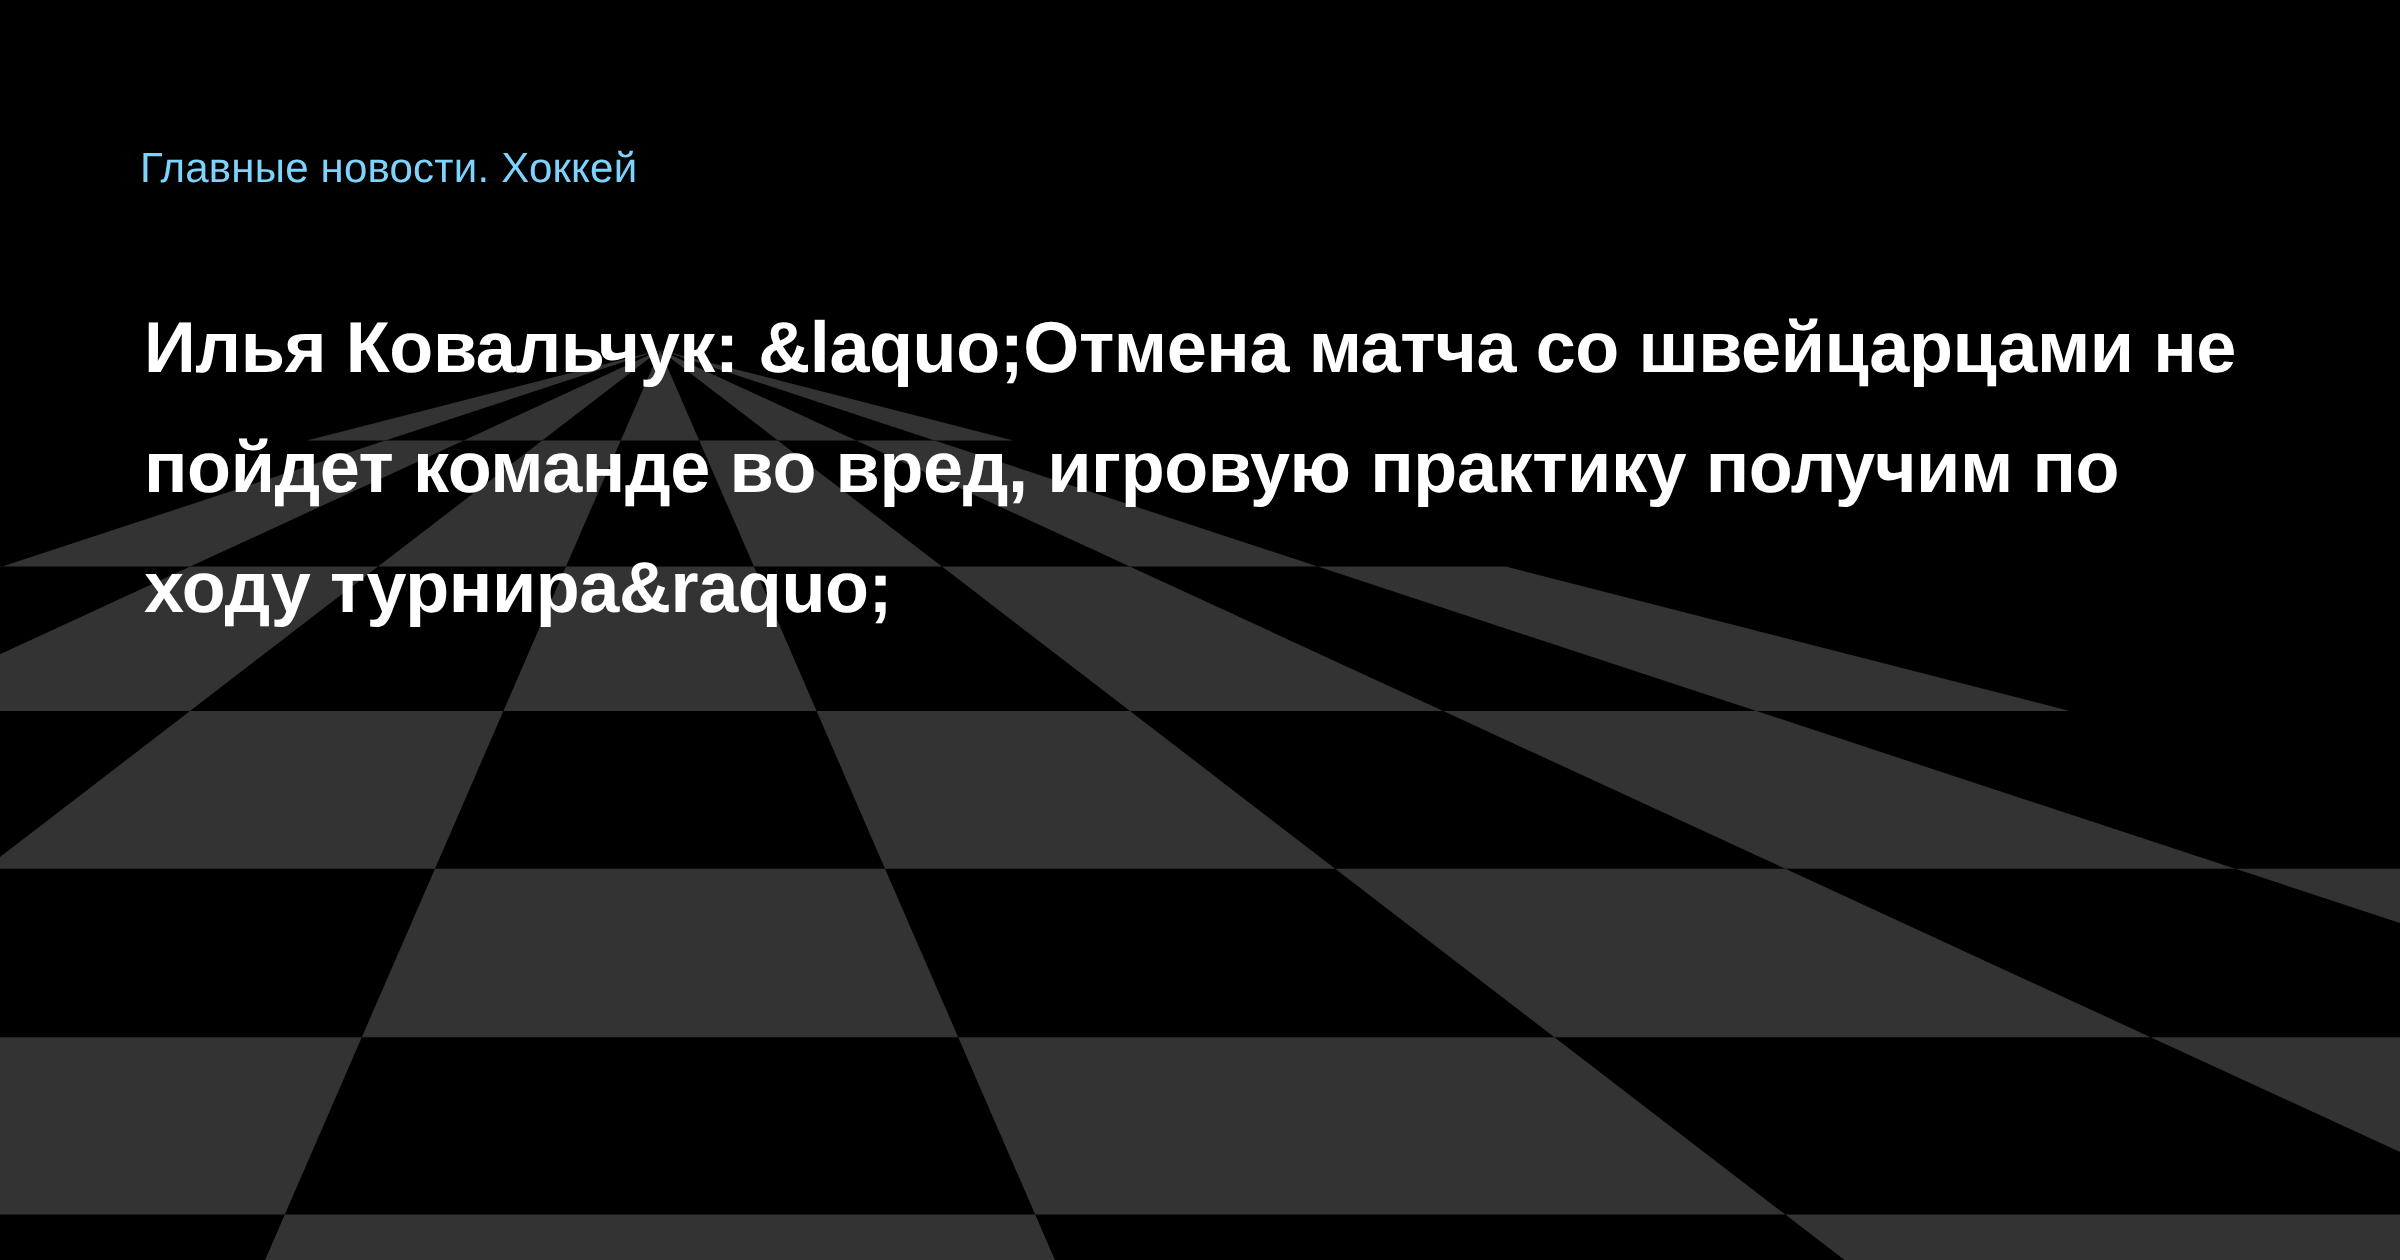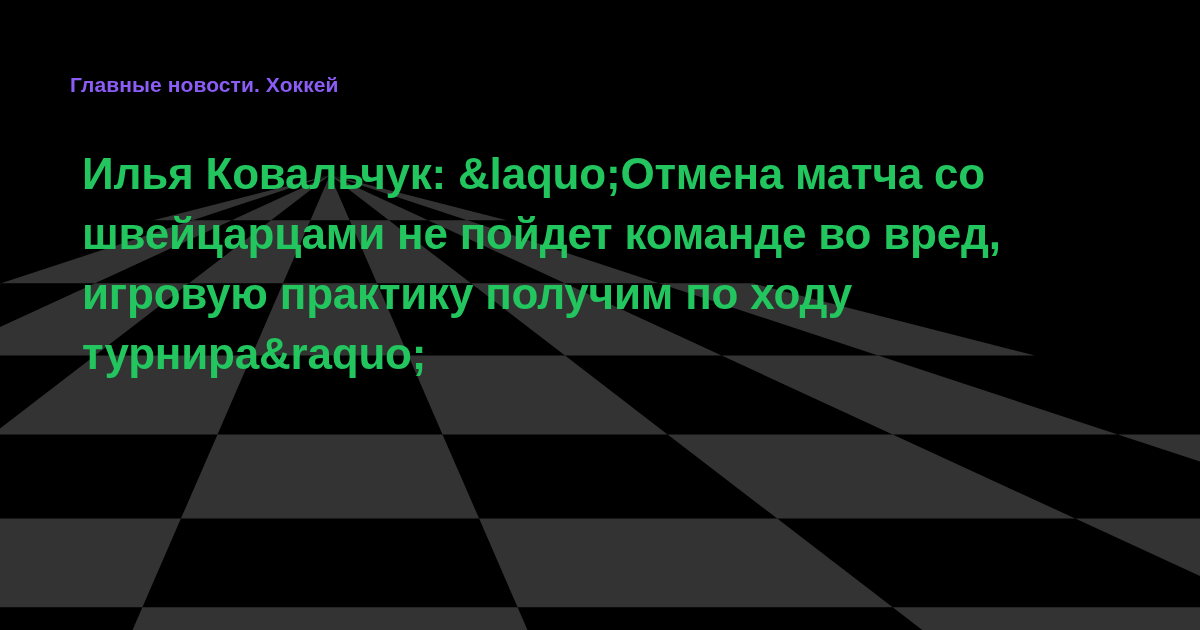--- a/index.html
+++ b/index.html
@@ -38,35 +38,35 @@
   
   .content {
     position: relative;
     z-index: 2;
     padding: 72px 70px 0 70px;
     box-sizing: border-box;
   }
 
   .kicker {
     font-size: 21px;
-    font-weight: 700;
+    font-weight: 400;
     line-height: 26px;
     letter-spacing: 0.1px;
-    color: #8b5cf6;
+    color: #7dd3fc;
     margin: 0 0 46px 0;
     white-space: nowrap;
   }
 
   .headline {
-    font-size: 44px;
+    font-size: 36px;
     font-weight: 700;
     line-height: 60px;
     letter-spacing: -0.2px;
-    color: #22c55e;
-    margin: 12px;
+    color: #ffffff;
+    margin: 2px;
     max-width: 1075px;
     word-wrap: break-word;
   }
 </style>
 </head>
 <body>
 
 <div class="card">
 
   <div class="floor">

